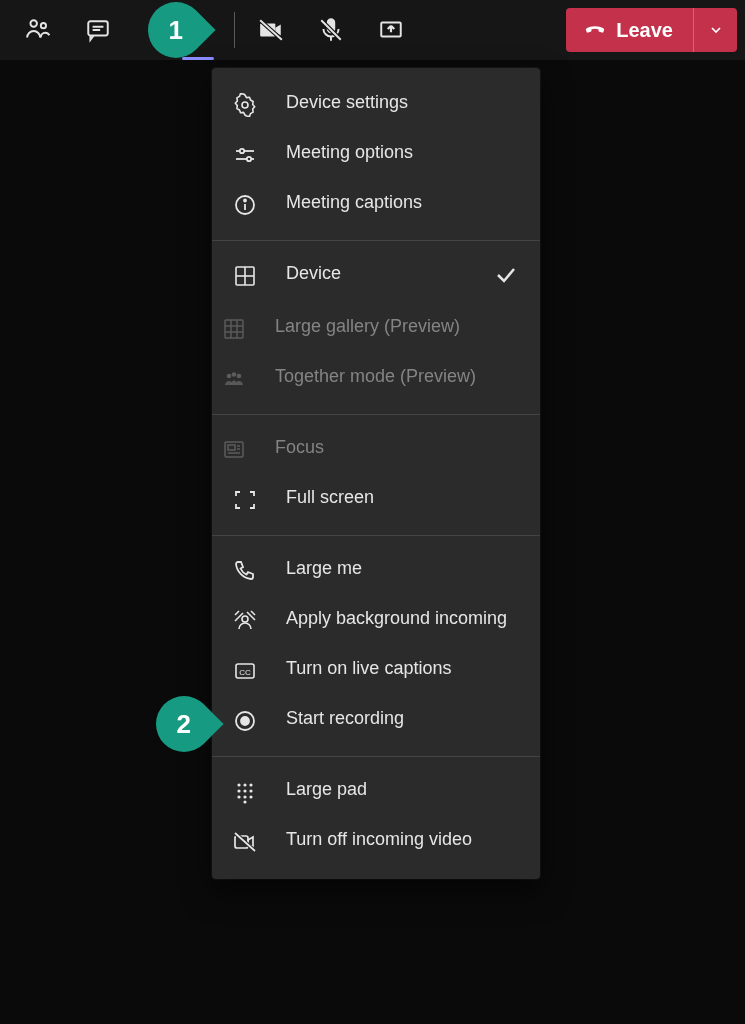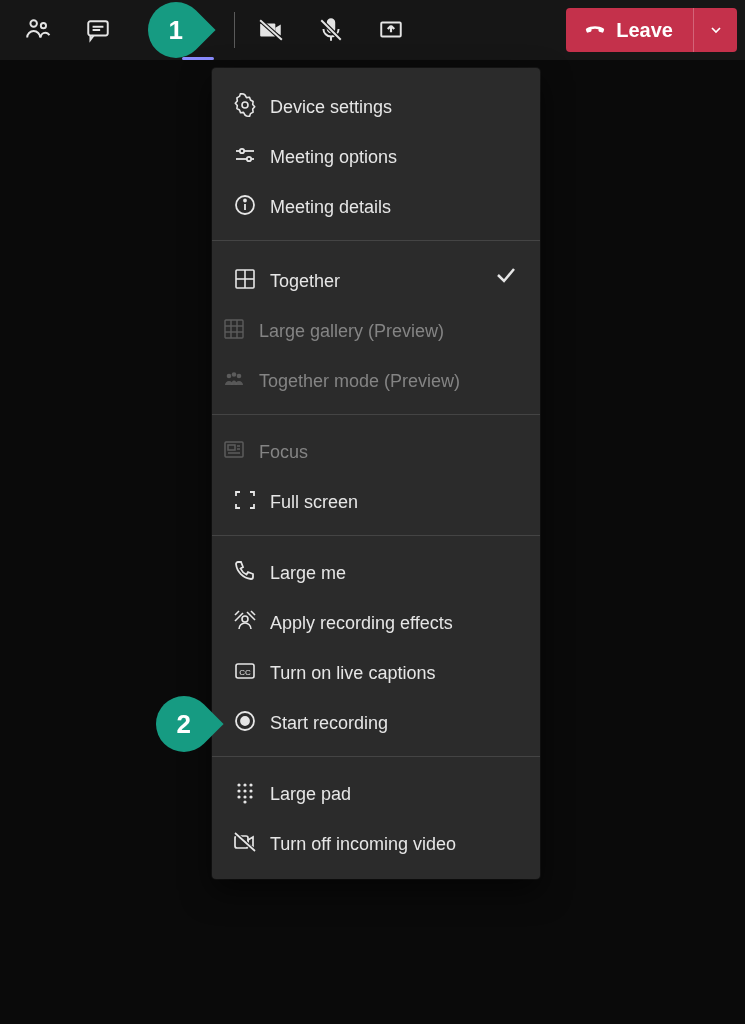--- a/index.html
+++ b/index.html
@@ -10,21 +10,21 @@
   .tbtn.active::after { content:""; position:absolute; bottom:0; left:14px; right:14px; height:3px; background:#8a8cff; border-radius:2px;}
   .divider { width:1px; height:36px; background:#5a5a5a; margin:0 6px;}
   .leave { margin-left:auto; display:flex; height:44px; border-radius:4px; overflow:hidden;}
   .leave-main { background:#c4314b; color:white; display:flex; align-items:center; gap:10px; padding:0 20px 0 18px; font-size:20px; font-weight:600; cursor:pointer;}
   .leave-main svg{width:22px;height:22px;}
   .leave-chev{ background:#c4314b; border-left:1px solid rgba(255,255,255,.25); display:flex; align-items:center; justify-content:center; width:44px; cursor:pointer;}
   .leave-chev svg{width:16px;height:16px;color:white;}
   .menu { position:absolute; left:212px; top:68px; width:328px; background:#2b2b2b; border-radius:4px; box-shadow:0 12px 30px rgba(0,0,0,.6), 0 0 0 1px rgba(255,255,255,.05); padding:8px 0; }
   .group { padding:4px 0; }
   .sep { height:1px; background:#444; margin:6px 0;}
-  .item { display:flex; align-items:flex-end; gap:12px; padding:12px 22px 12px 20px; color:#e6e6e6; font-size:18px; cursor:pointer; position:relative;}
+  .item { display:flex; align-items:flex-start; gap:28px; padding:12px 22px 12px 20px; color:#e6e6e6; font-size:18px; cursor:pointer; position:relative;}
   .item.disabled { color:#848484; cursor:default;padding-left:9px;}
   .item .icon { width:26px; height:26px; display:flex; align-items:center; justify-content:center; flex-shrink:0;}
   .item .icon svg { width:24px; height:24px; }
   .item.disabled .icon svg { opacity:.55;}
   .check { margin-left:auto; }
   .check svg{width:24px;height:24px;}
   .callout { position:absolute; z-index:20; width:56px; height:56px; background:#169b82; color:white; display:flex; align-items:center; justify-content:center; font-size:26px; font-weight:600; border-radius:50% 0 50% 50%; transform:rotate(45deg);}
   .callout span{ transform:rotate(-45deg);}
   #c1 { left:148px; top:2px;}
   #c2 { left:156px; top:696px;}
@@ -128,34 +128,34 @@
       <span>Meeting options</span>
     </div>
     <div class="item">
       <span class="icon">
           <svg viewBox="0 0 24 24" fill="none" stroke="currentColor" stroke-width="1.8">
             <circle cx="12" cy="12" r="9"></circle>
             <line x1="12" y1="11" x2="12" y2="17"></line>
             <circle cx="12" cy="7.5" r="1" fill="currentColor"></circle>
           </svg>
         </span>
-      <span>Meeting details</span>
+      <span>Meeting captions</span>
     </div>
   </div>
   <div class="sep"></div>
   <div class="group">
     <div class="item">
       <span class="icon">
           <svg viewBox="0 0 24 24" fill="none" stroke="currentColor" stroke-width="1.6">
             <rect x="3" y="3" width="18" height="18" rx="1"></rect>
             <line x1="12" y1="3" x2="12" y2="21"></line>
             <line x1="3" y1="12" x2="21" y2="12"></line>
           </svg>
         </span>
-      <span>Together</span>
+      <span>Device</span>
       <span class="check"><svg viewBox="0 0 24 24" fill="none" stroke="currentColor" stroke-width="2.5">
             <polyline points="4 12 10 18 20 6"></polyline>
           </svg></span>
     </div>
     <div class="item disabled">
       <span class="icon">
           <svg viewBox="0 0 24 24" fill="none" stroke="currentColor" stroke-width="1.4">
             <rect x="3" y="3" width="18" height="18" rx="1"></rect>
             <line x1="9" y1="3" x2="9" y2="21"></line>
             <line x1="15" y1="3" x2="15" y2="21"></line>
@@ -216,21 +216,21 @@
       <span class="icon">
           <svg viewBox="0 0 24 24" fill="none" stroke="currentColor" stroke-width="1.6">
             <circle cx="12" cy="10" r="3"></circle>
             <path d="M6 20c0-3.3 2.7-6 6-6s6 2.7 6 6"></path>
             <line x1="2" y1="6" x2="6" y2="2"></line>
             <line x1="2" y1="12" x2="10" y2="4"></line>
             <line x1="14" y1="3" x2="22" y2="11"></line>
             <line x1="18" y1="2" x2="22" y2="6"></line>
           </svg>
         </span>
-      <span>Apply recording effects</span>
+      <span>Apply background incoming</span>
     </div>
     <div class="item">
       <span class="icon">
           <svg viewBox="0 0 24 24" fill="none" stroke="currentColor" stroke-width="1.6">
             <rect x="3" y="5" width="18" height="14" rx="2"></rect>
             <text x="12" y="16" font-size="8" text-anchor="middle" fill="currentColor" font-family="Arial" stroke="none">CC</text>
           </svg>
         </span>
       <span>Turn on live captions</span>
     </div>

